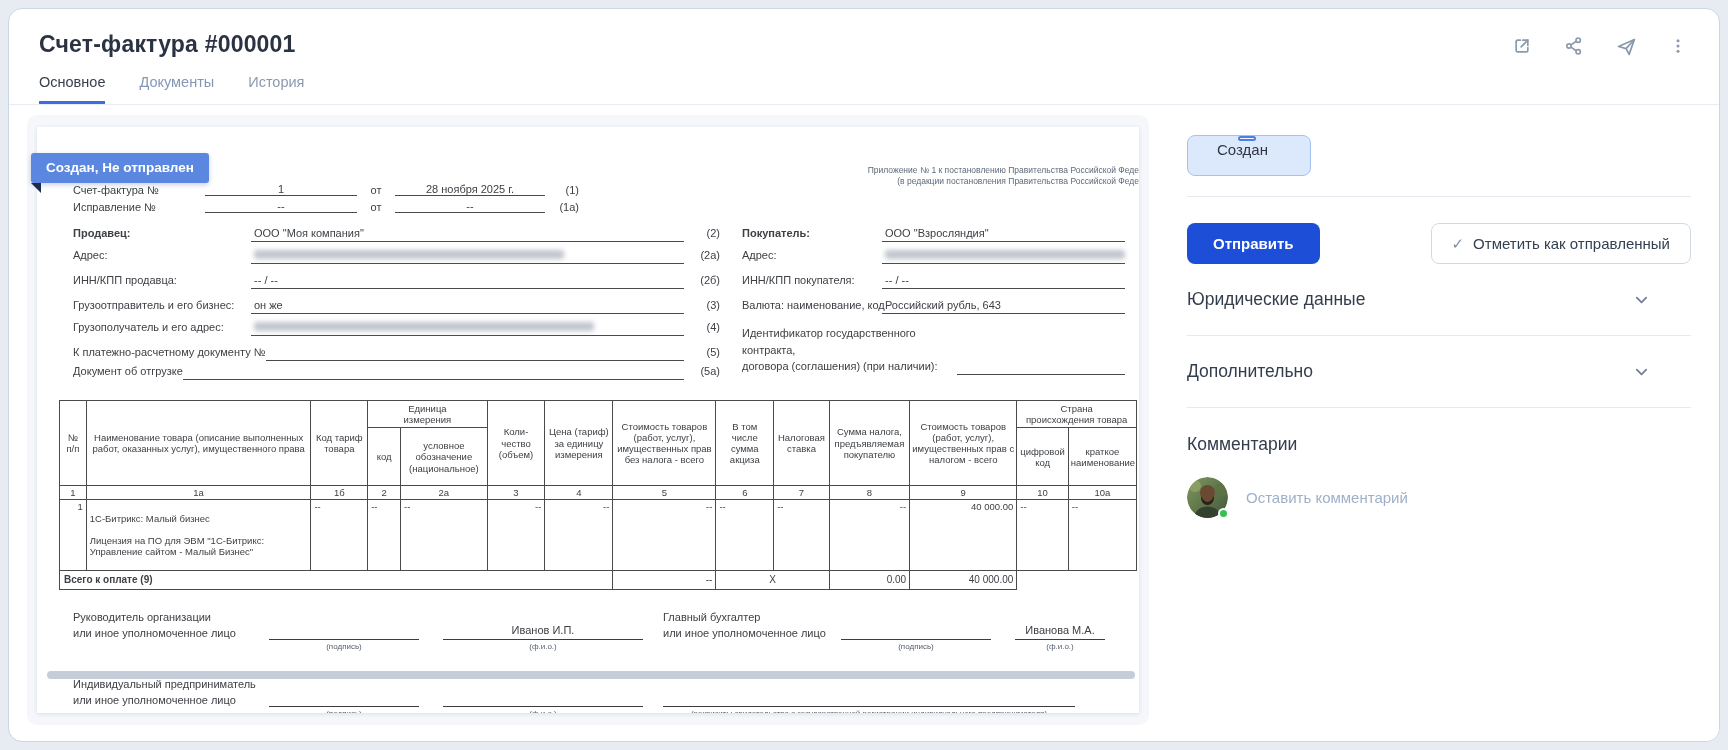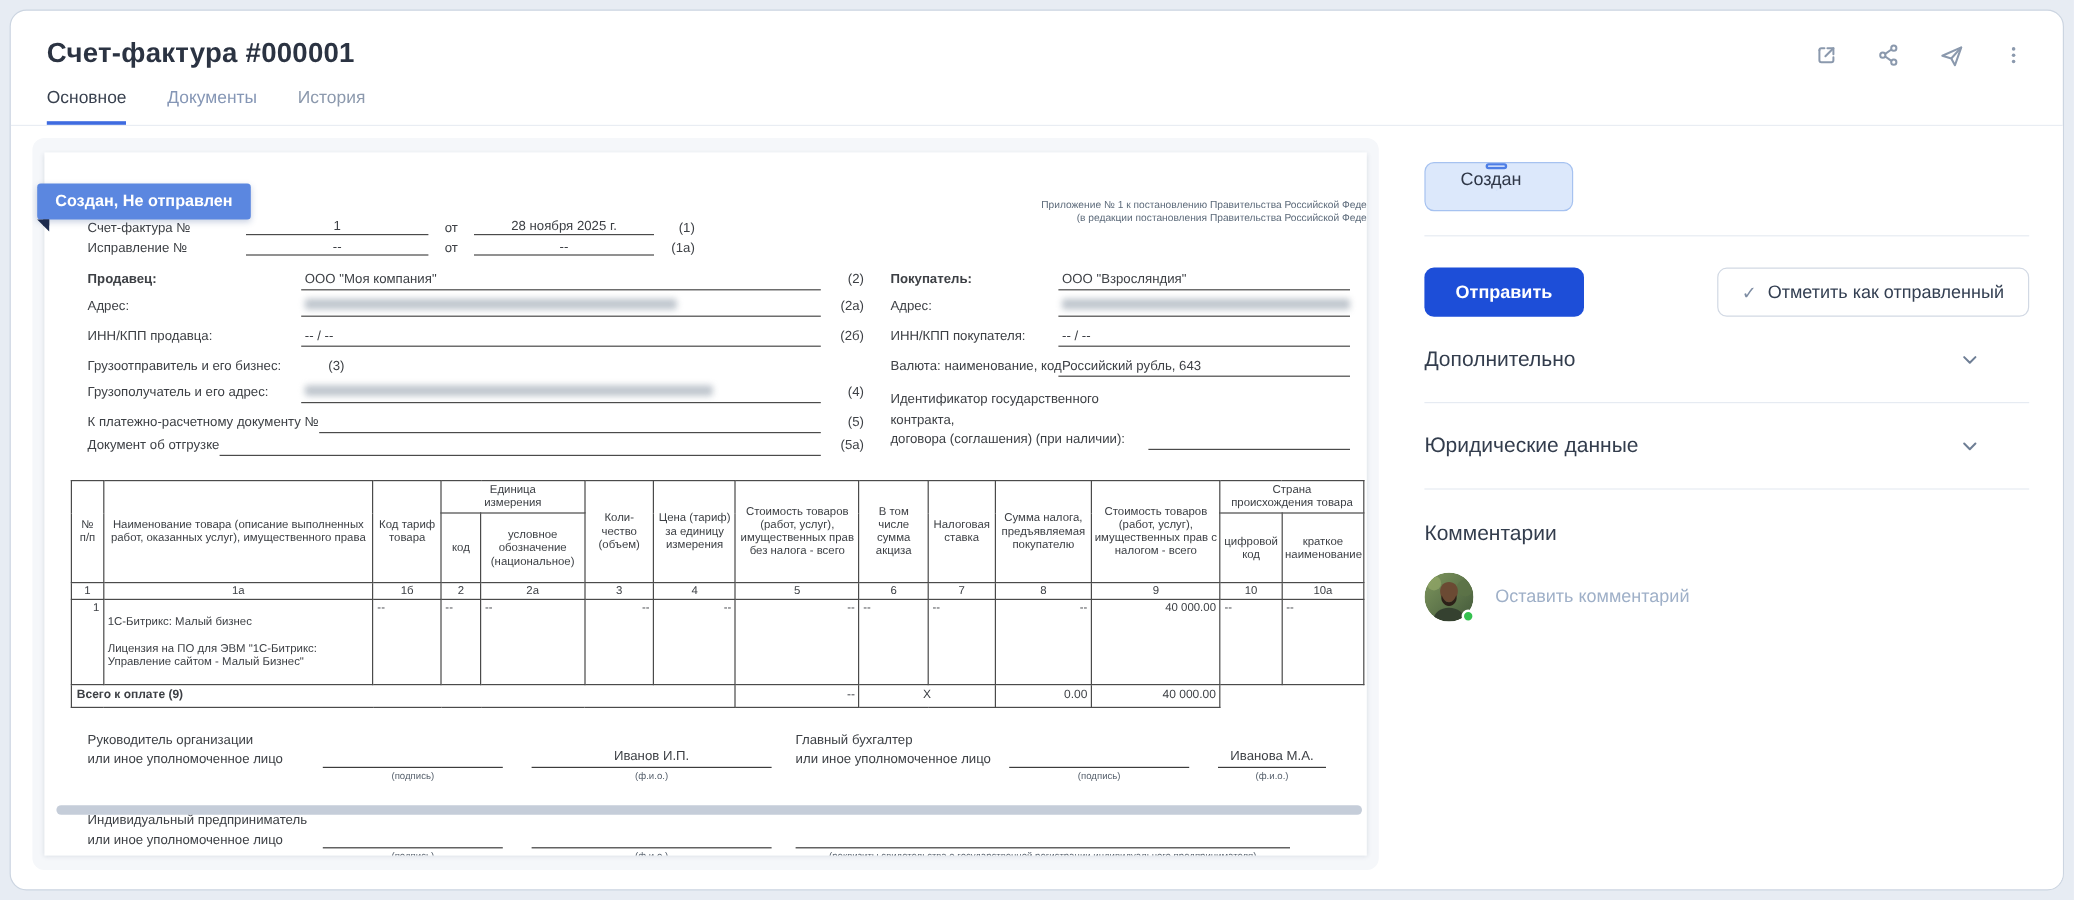--- a/index.html
+++ b/index.html
@@ -188,20 +188,21 @@
               <span class="pline"><span class="blurbar" style="width:310px"></span></span>
               <span class="pref">(2а)</span>
             </div>
             <div class="prow h25">
               <span class="plbl lblw">ИНН/КПП продавца:</span>
               <span class="pline">-- / --</span>
               <span class="pref">(2б)</span>
             </div>
             <div class="prow h22">
               <span class="plbl lblw">Грузоотправитель и его бизнес:</span>
+              <span class="pline">он же</span>
               <span class="pref">(3)</span>
             </div>
             <div class="prow h25">
               <span class="plbl lblw">Грузополучатель и его адрес:</span>
               <span class="pline"><span class="blurbar" style="width:340px"></span></span>
               <span class="pref">(4)</span>
             </div>
             <div class="prow h19">
               <span class="plbl">К платежно-расчетному документу №</span>
               <span class="pline"></span>
@@ -387,27 +388,27 @@
 
       <div class="btn-row">
         <button class="btn-primary">Отправить</button>
         <button class="btn-outline">
           <span class="chk">✓</span>
           <span>Отметить как отправленный</span>
         </button>
       </div>
 
       <div class="acc-row">
-        <span class="acc-title">Дополнительно</span>
+        <span class="acc-title">Юридические данные</span>
         <svg width="15" height="15" viewBox="0 0 16 16">
             <path d="M3 6l5 5 5-5" stroke="#6e7e95" stroke-width="1.8" fill="none" stroke-linecap="round" stroke-linejoin="round"></path>
           </svg>
       </div>
       <div class="acc-row">
-        <span class="acc-title">Юридические данные</span>
+        <span class="acc-title">Дополнительно</span>
         <svg width="15" height="15" viewBox="0 0 16 16">
             <path d="M3 6l5 5 5-5" stroke="#6e7e95" stroke-width="1.8" fill="none" stroke-linecap="round" stroke-linejoin="round"></path>
           </svg>
       </div>
 
       <div class="comments">
         <div class="comments-title">Комментарии</div>
         <div class="comment-entry">
           <div class="avatar">
             <svg width="41" height="41" viewBox="0 0 41 41">

